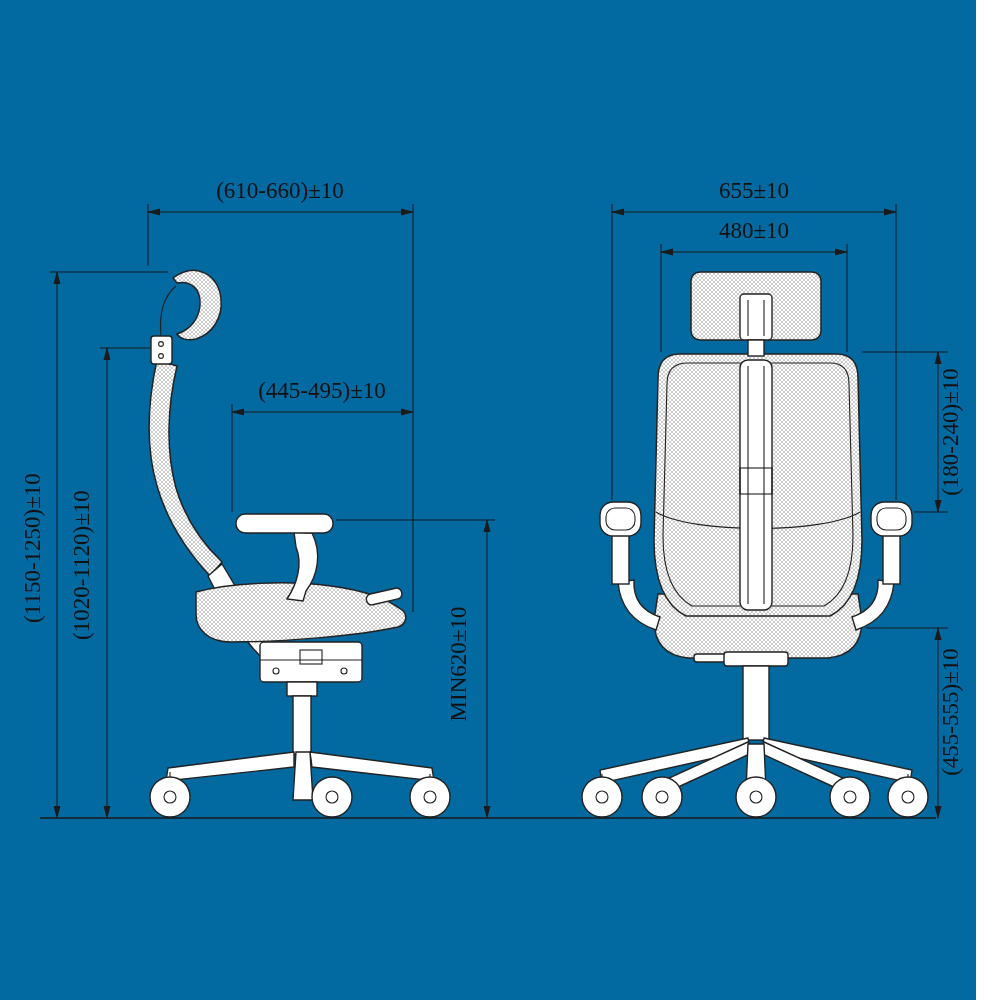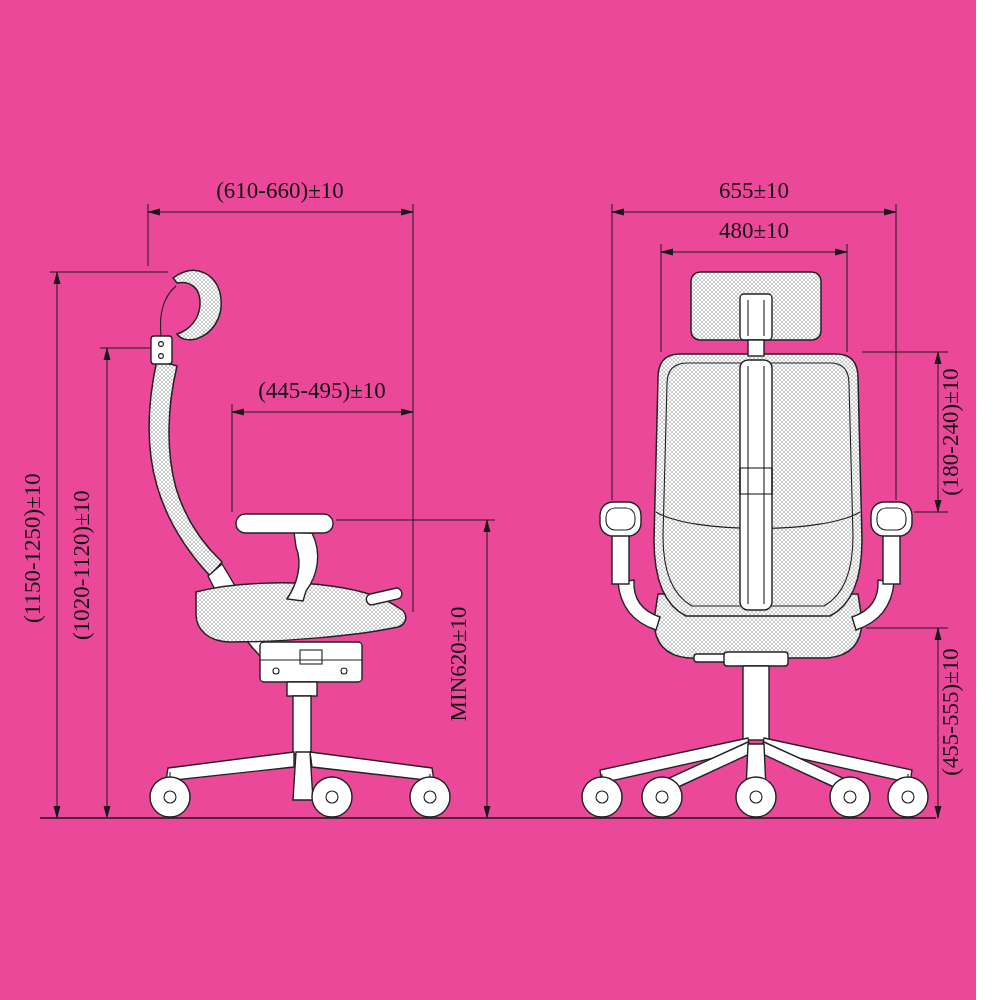--- a/index.html
+++ b/index.html
@@ -1,16 +1,16 @@
 <!DOCTYPE html>
 <html><head>
 <meta charset="utf-8">
 <style>
   html,body { margin:0; padding:0; background:#ffffff; }
-  .canvas { position:relative; width:976px; height:1000px; background:#ec4899; overflow:hidden; }
+  .canvas { position:relative; width:976px; height:1000px; background:#0369a1; overflow:hidden; }
   svg { display:block; }
   .part      { fill:#ffffff; stroke:#222222; stroke-width:1.4; }
   .partline  { fill:none;    stroke:#222222; stroke-width:1.1; }
   .whitebg   { fill:#ffffff; stroke:none; }
   .mesh      { fill:url(#mesh); stroke:#222222; stroke-width:1.5; }
   .line      { fill:none; stroke:#222222; stroke-width:1.1; }
   .ext       { fill:none; stroke:#1a1a1a; stroke-width:1; }
   .dim       { fill:none; stroke:#1a1a1a; stroke-width:1; }
   .floor     { stroke:#1a1a1a; stroke-width:1.7; }
   .dimtext   { font-family:"Liberation Serif", serif; font-size:23px; fill:#111111; }

